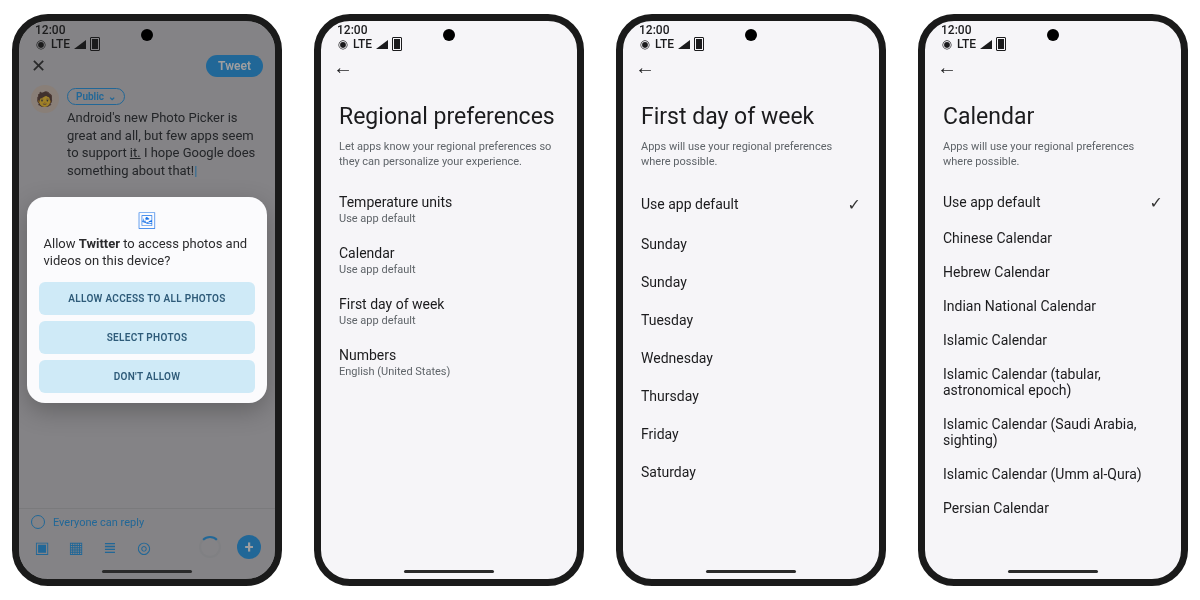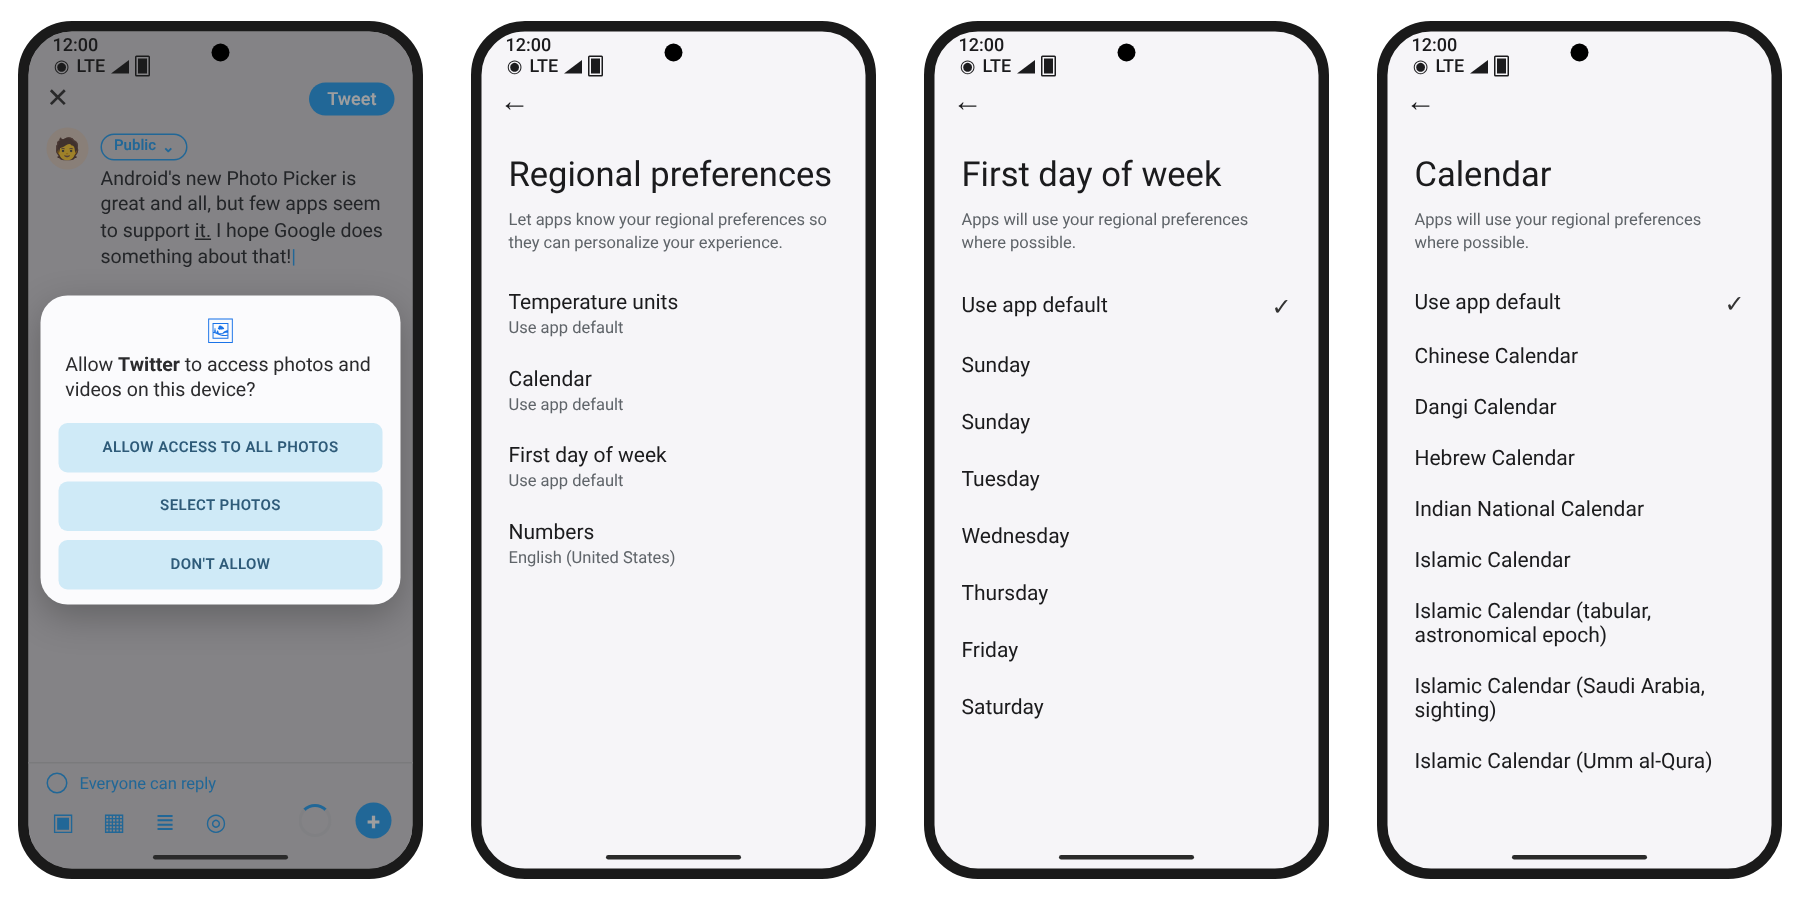--- a/index.html
+++ b/index.html
@@ -58,21 +58,21 @@
   .batt{width:8px;height:12px;border:1px solid currentColor;border-radius:1px;position:relative;}
   .batt::after{content:"";position:absolute;inset:1px;background:currentColor;}
 
   
   .dim .statusbar{color:#111;}
   .compose-head{display:flex;align-items:center;justify-content:space-between;padding:6px 12px 8px;}
   .x-icon{font-size:18px;color:#2a2a2a;line-height:1;}
   .tweet-btn{background:var(--blue);color:#fff;border-radius:999px;padding:4px 12px;font-size:12px;font-weight:600;}
   .compose-body{display:flex;gap:8px;padding:0 12px;}
   .avatar{width:28px;height:28px;border-radius:50%;background:#d9c6b8;flex:0 0 28px;overflow:hidden;display:flex;align-items:center;justify-content:center;font-size:14px;}
-  .audience-chip{display:inline-flex;align-items:center;gap:4px;border:1px solid var(--blue);color:var(--blue);font-size:10px;font-weight:600;border-radius:999px;padding:2px 8px;margin-bottom:4px;}
+  .audience-chip{display:inline-flex;align-items:flex-end;gap:4px;border:1px solid var(--blue);color:var(--blue);font-size:10px;font-weight:600;border-radius:999px;padding:2px 8px;margin-bottom:4px;}
   .tweet-text{font-size:13px;line-height:1.35;color:#202327;}
   .tweet-text .ul{text-decoration:underline;}
   .reply-row{position:absolute;bottom:46px;left:0;right:0;display:flex;align-items:center;gap:8px;color:var(--blue);font-size:11px;padding:6px 12px 4px;border-top:1px solid #bdbdc0;}
   .globe{width:12px;height:12px;border:1.5px solid var(--blue);border-radius:50%;}
   .footer-icons{position:absolute;bottom:14px;left:0;right:0;display:flex;align-items:center;gap:16px;padding:6px 14px;}
   .ficon{width:18px;height:18px;color:var(--blue);display:flex;align-items:center;justify-content:center;}
   .spacer{flex:1;}
   .ring{width:18px;height:18px;border:2px solid #c8c9cc;border-top-color:var(--blue);border-radius:50%;}
   .plus{width:24px;height:24px;border-radius:50%;background:var(--blue);color:#fff;display:flex;align-items:center;justify-content:center;font-size:16px;font-weight:700;}
 
@@ -253,34 +253,34 @@
   <div class="subtitle">Apps will use your regional preferences where possible.</div>
 
   <div class="opt-row">
     <span>Use app default</span>
     <span class="check">✓</span>
   </div>
   <div class="opt-row">
       <span>Chinese Calendar</span>
     </div>
   <div class="opt-row">
-      <span>Dangi Calendar</span>
-    </div>
-  <div class="opt-row">
       <span>Hebrew Calendar</span>
     </div>
   <div class="opt-row">
       <span>Indian National Calendar</span>
     </div>
   <div class="opt-row">
       <span>Islamic Calendar</span>
     </div>
   <div class="opt-row">
       <span>Islamic Calendar (tabular, astronomical epoch)</span>
     </div>
   <div class="opt-row">
       <span>Islamic Calendar (Saudi Arabia, sighting)</span>
     </div>
   <div class="opt-row">
       <span>Islamic Calendar (Umm al-Qura)</span>
     </div>
+  <div class="opt-row">
+      <span>Persian Calendar</span>
+    </div>
   <div class="home-indicator"></div>
 </div>
 
 </body></html>

